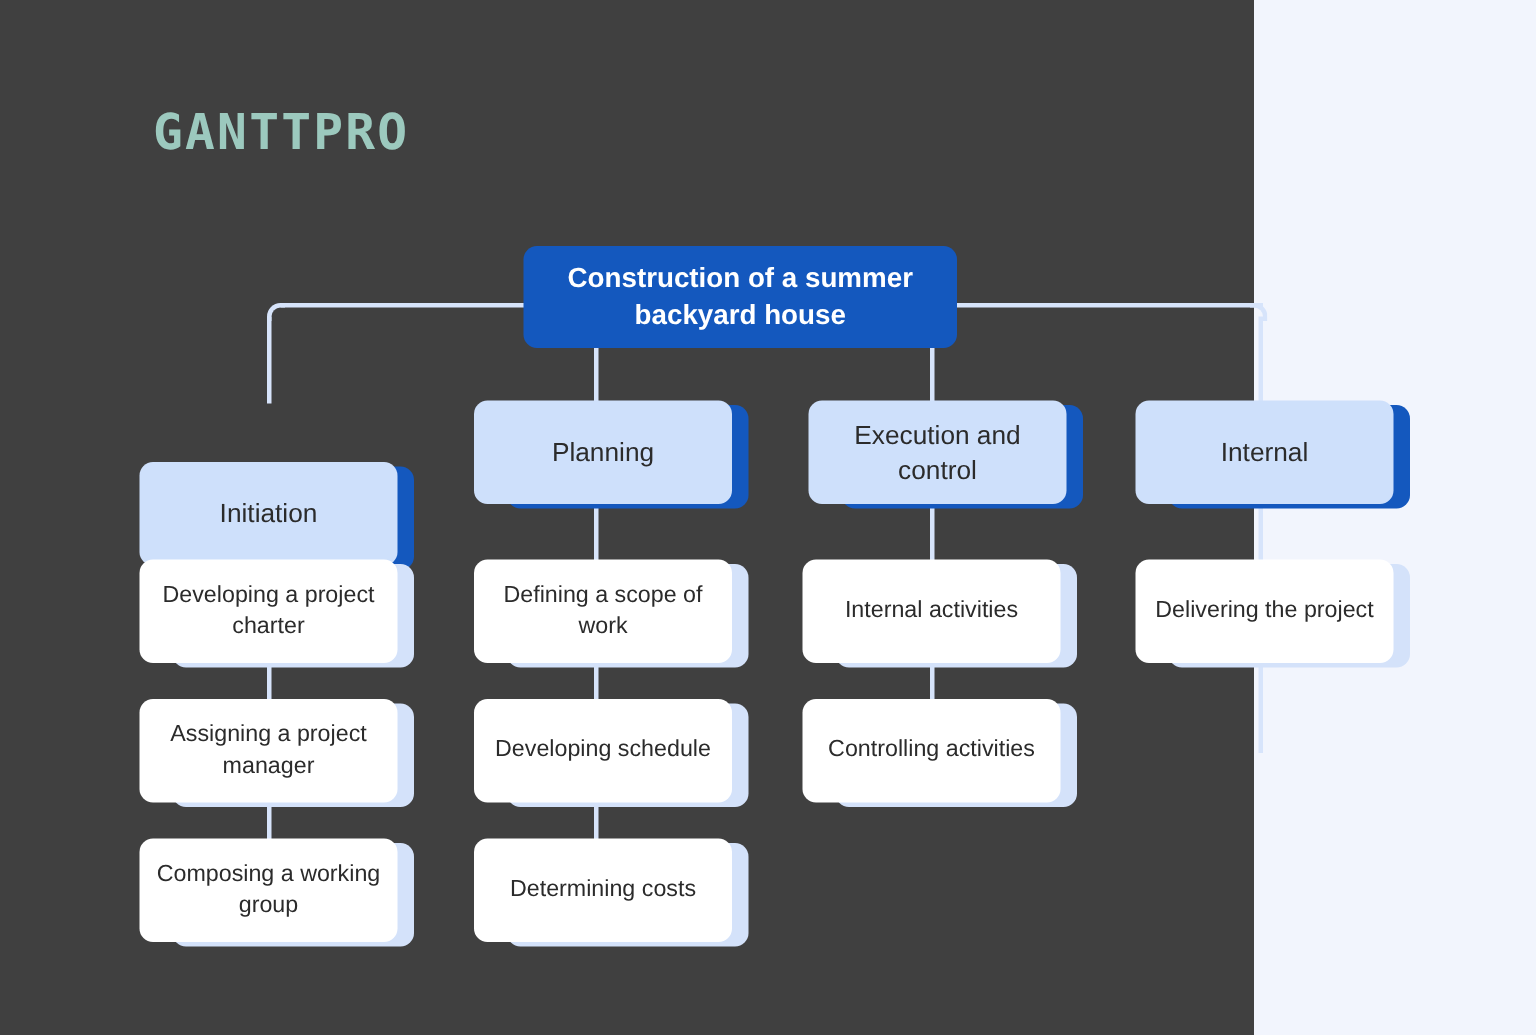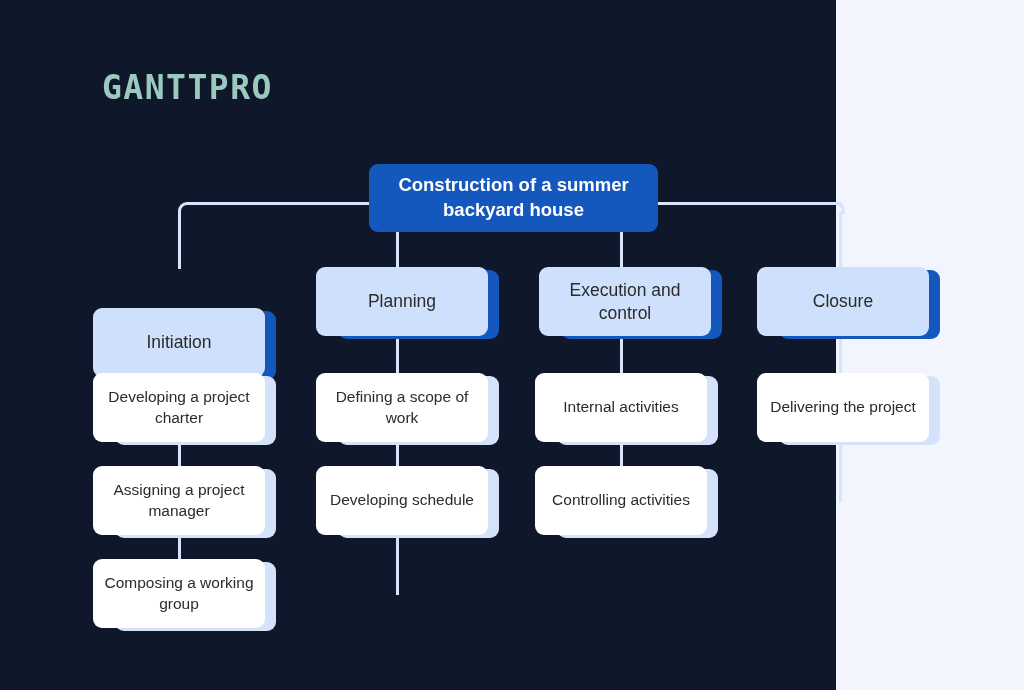--- a/index.html
+++ b/index.html
@@ -10,21 +10,21 @@
     width: 1024px;
     height: 690px;
     background: #F2F5FD;
     font-family: "Liberation Sans", sans-serif;
     overflow: hidden;
   }
   #canvas {
     position: relative;
     width: 836px;
     height: 690px;
-    background: #0f172a;
+    background: #404040;
   }
 
   
   #logo {
     position: absolute;
     left: 102px;
     top: 71px;
     font-family: "DejaVu Sans Mono", monospace;
     font-size: 33px;
     font-weight: 700;
@@ -52,21 +52,21 @@
     border-top-left-radius: 9px;
   }
   .corner-tr {
     border-width: 3px 3px 0 0;
     border-top-right-radius: 9px;
   }
 
   
   #root-node {
     position: absolute;
-    left: 369px;
+    left: 349px;
     top: 164px;
     width: 289px;
     height: 68px;
     background: #1458BE;
     border-radius: 9px;
     display: flex;
     align-items: center;
     justify-content: center;
     box-sizing: border-box;
     padding: 8px 16px;
@@ -200,21 +200,21 @@
   <div class="phase-wrap" style="left:539px;padding-left:12px;">
     <div class="phase-tab"></div>
     <div class="phase-card">
       <span class="node-text">Execution and control</span>
     </div>
   </div>
 
   <div class="phase-wrap" style="left:757px;">
     <div class="phase-tab"></div>
     <div class="phase-card">
-      <span class="node-text">Closure</span>
+      <span class="node-text">Internal</span>
     </div>
   </div>
 
   <div class="task-wrap" style="left:93px; top:373px;">
     <div class="task-tab"></div>
     <div class="task-card">
       <span class="node-text">Developing a project charter</span>
     </div>
   </div>
   <div class="task-wrap" style="left:93px; top:466px;">
@@ -235,20 +235,26 @@
     <div class="task-card">
       <span class="node-text">Defining a scope of work</span>
     </div>
   </div>
   <div class="task-wrap" style="left:316px; top:466px;">
     <div class="task-tab"></div>
     <div class="task-card">
       <span class="node-text">Developing schedule</span>
     </div>
   </div>
+  <div class="task-wrap" style="left:316px; top:559px;">
+    <div class="task-tab"></div>
+    <div class="task-card">
+      <span class="node-text">Determining costs</span>
+    </div>
+  </div>
 
   <div class="task-wrap" style="left:535px; top:373px;">
     <div class="task-tab"></div>
     <div class="task-card">
       <span class="node-text">Internal activities</span>
     </div>
   </div>
   <div class="task-wrap" style="left:535px; top:466px;text-decoration:underline;">
     <div class="task-tab"></div>
     <div class="task-card">

